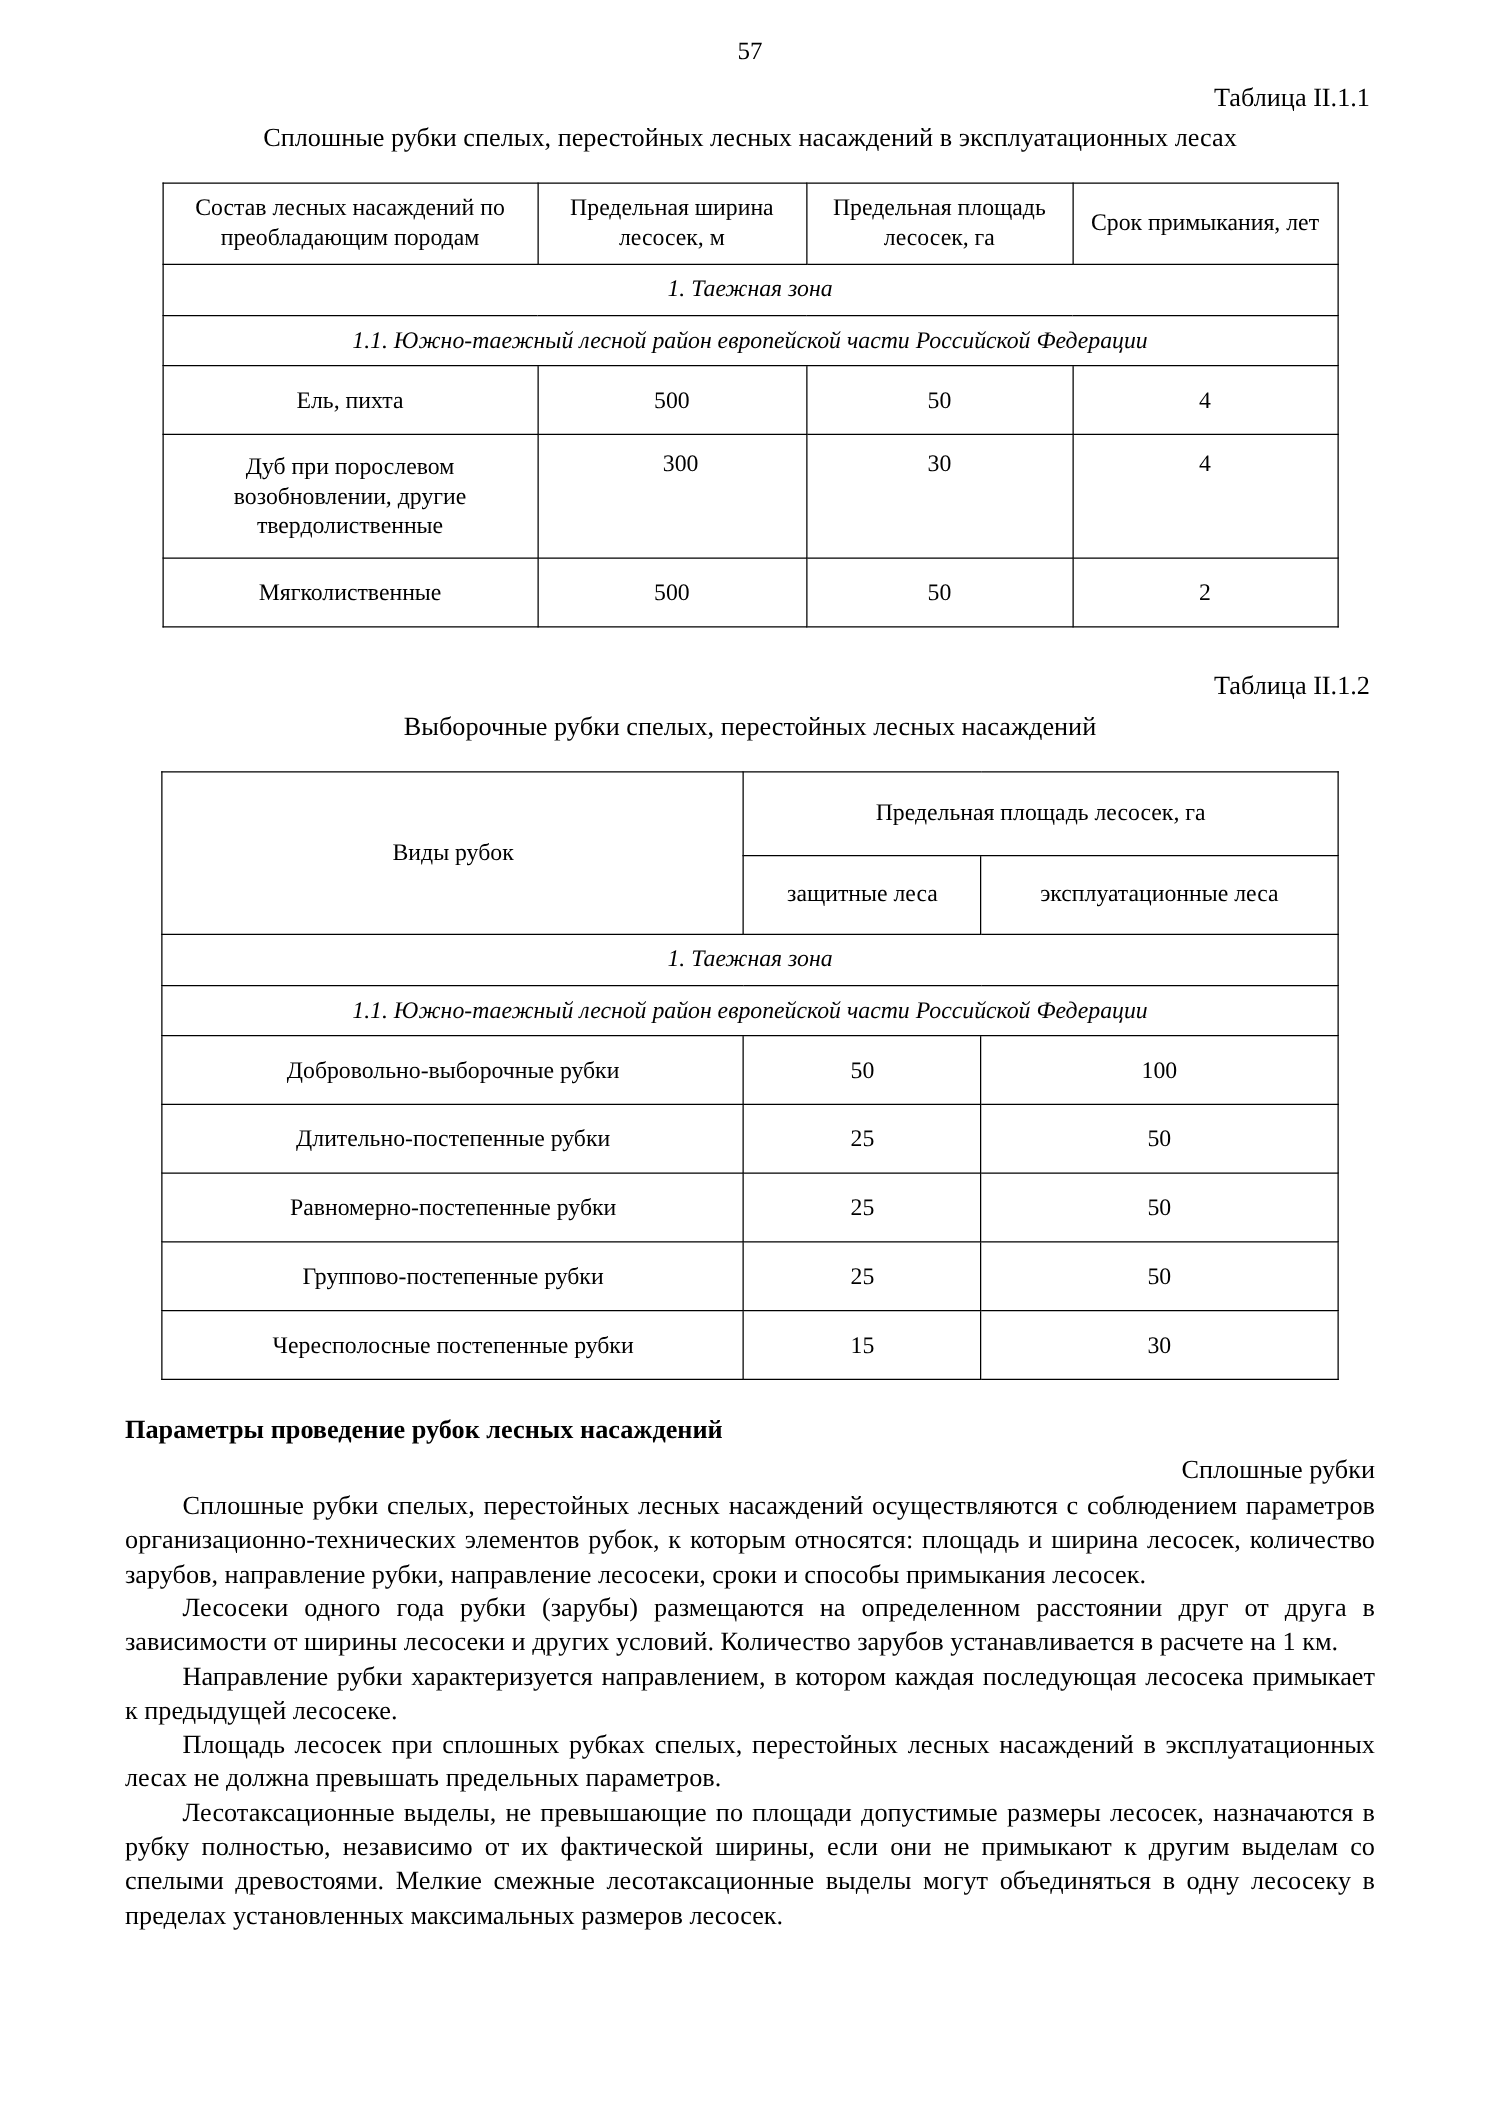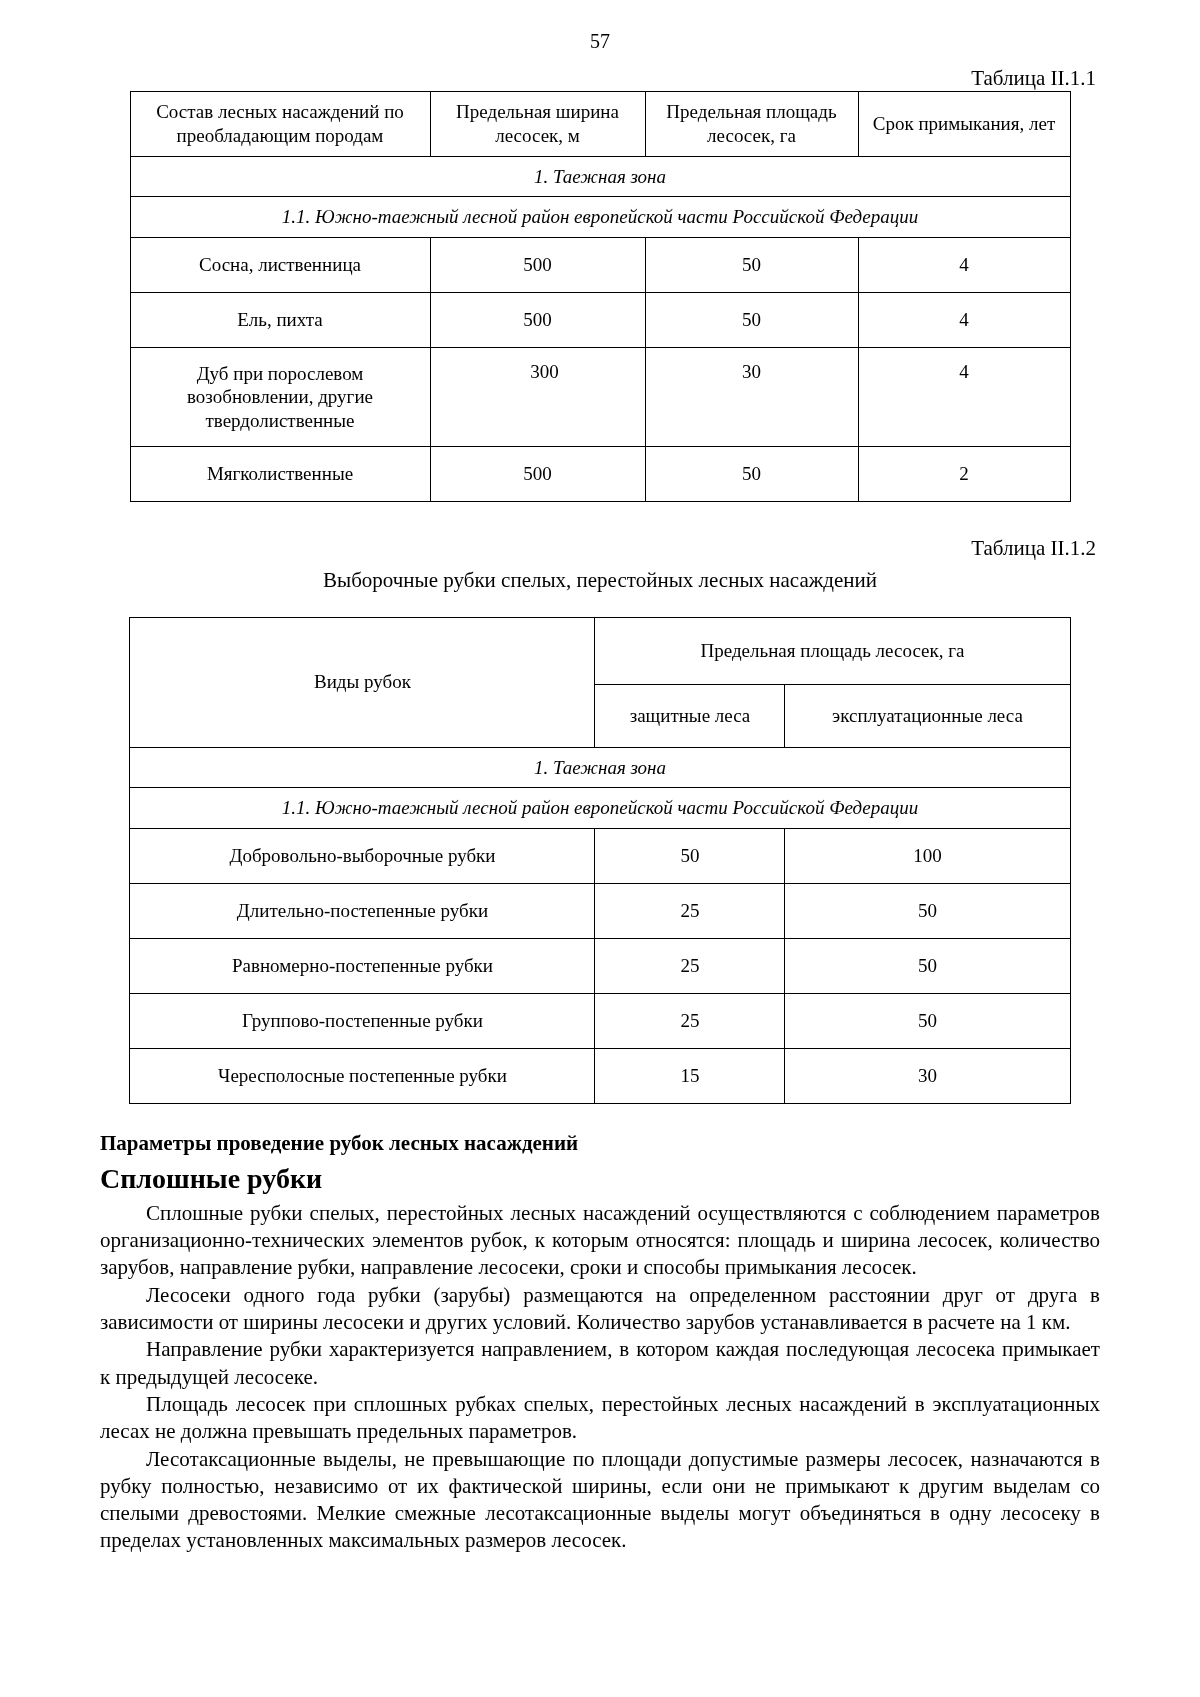--- a/index.html
+++ b/index.html
@@ -83,23 +83,23 @@
   .gap-after-table { height: 34px; }
 
   .section-heading {
     text-align: left;
     font-weight: bold;
     font-size: 21px;
     margin: 26px 0 4px 0;
     line-height: 1.3;
   }
   .sub-heading {
-    text-align: left;
-    font-weight: bold;
-    font-size: 28px;
+    text-align: right;
+    font-weight: normal;
+    font-size: 21px;
     margin: 0 0 2px 0;
     line-height: 1.3;
   }
   p.body {
     text-align: justify;
     font-size: 21px;
     line-height: 1.30;
     margin: 0;
     text-indent: 46px;
     hyphens: none;
@@ -107,20 +107,21 @@
   .body-block { margin-top: 2px; }
 </style>
 </head>
 <body>
 
 <div class="page">
 
   <div class="page-number">57</div>
 
   <div class="table-label">Таблица II.1.1</div>
+  <div class="table-title">Сплошные рубки спелых, перестойных лесных насаждений в эксплуатационных лесах</div>
 
   <table class="doc-table">
     <colgroup>
       <col class="t1-c1">
         <col class="t1-c2">
         <col class="t1-c3">
         <col class="t1-c4">
     </colgroup>
     <tbody>
       <tr class="hdr">
@@ -129,26 +130,20 @@
         <td>Предельная площадь лесосек, га</td>
         <td>Срок примыкания, лет</td>
       </tr>
       <tr class="span-row">
         <td colspan="4">1. Таежная зона</td>
       </tr>
       <tr class="span-row">
         <td colspan="4">1.1. Южно-таежный лесной район европейской части Российской Федерации</td>
       </tr>
       <tr class="data-row">
-        <td>Сосна, лиственница</td>
-        <td>500</td>
-        <td>50</td>
-        <td>4</td>
-      </tr>
-      <tr class="data-row">
         <td>Ель, пихта</td>
         <td>500</td>
         <td>50</td>
         <td>4</td>
       </tr>
       <tr class="tall-row">
         <td>Дуб при порослевом возобновлении, другие твердолиственные</td>
         <td style="vertical-align:top; padding-top:12px;padding-left:20px;">300</td>
         <td style="vertical-align:top; padding-top:12px;">30</td>
         <td style="vertical-align:top; padding-top:12px;">4</td>

